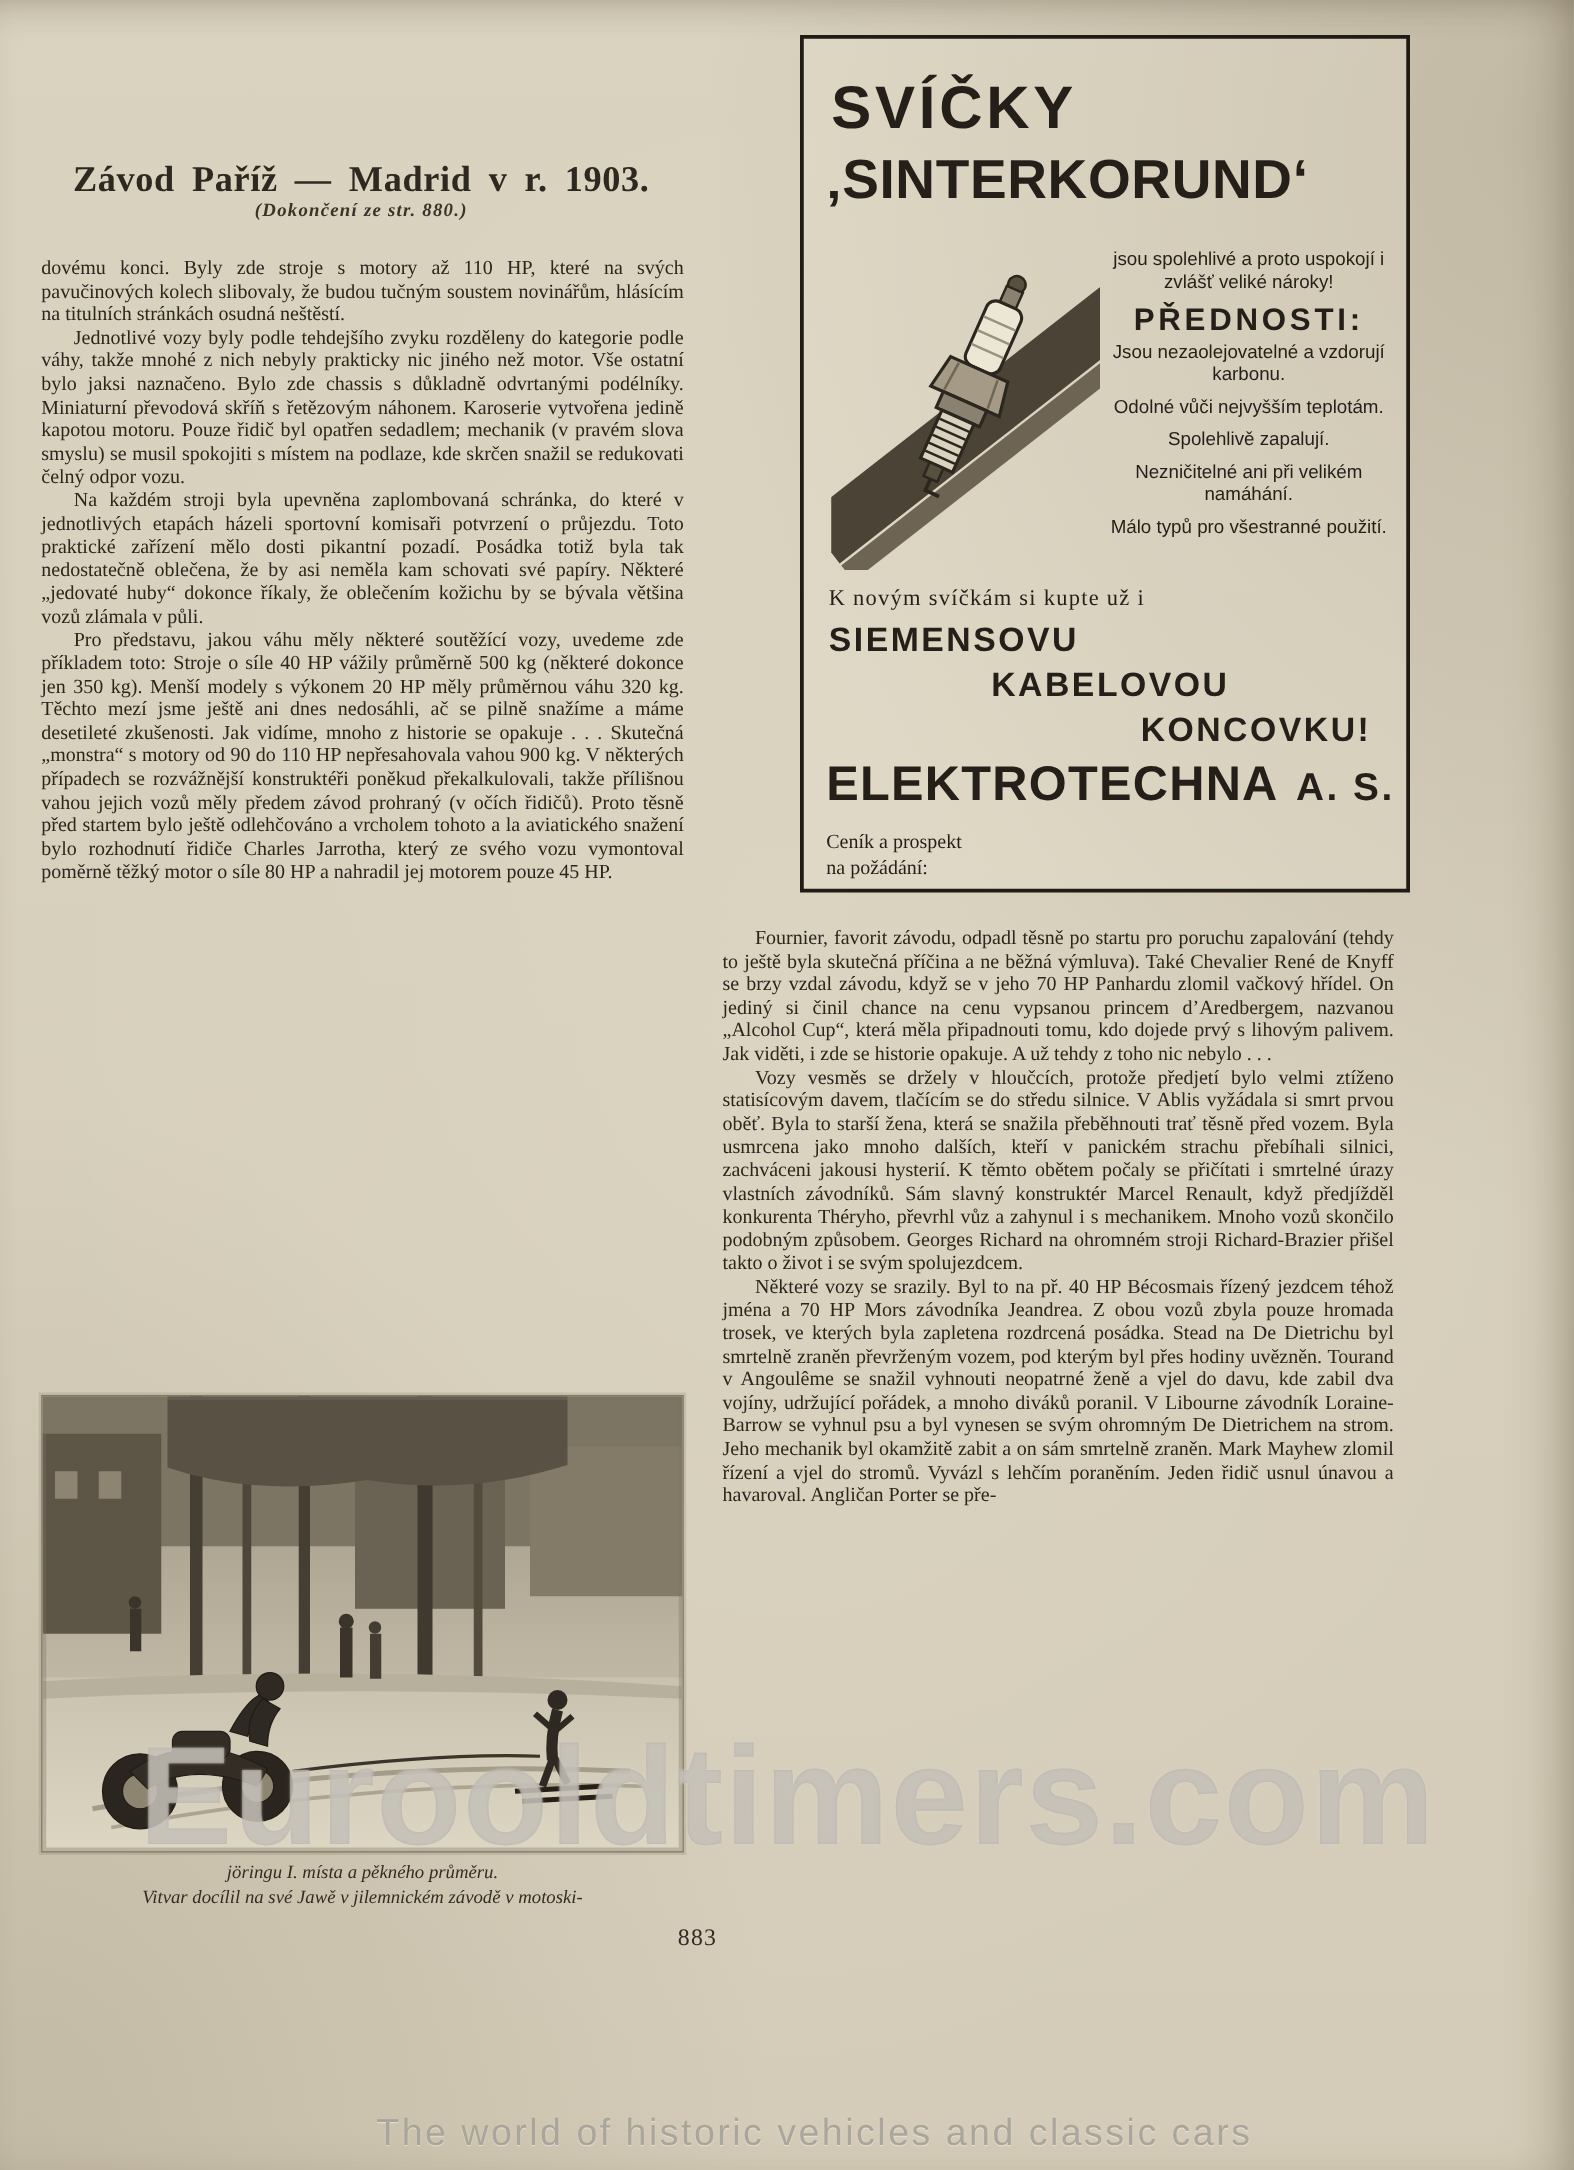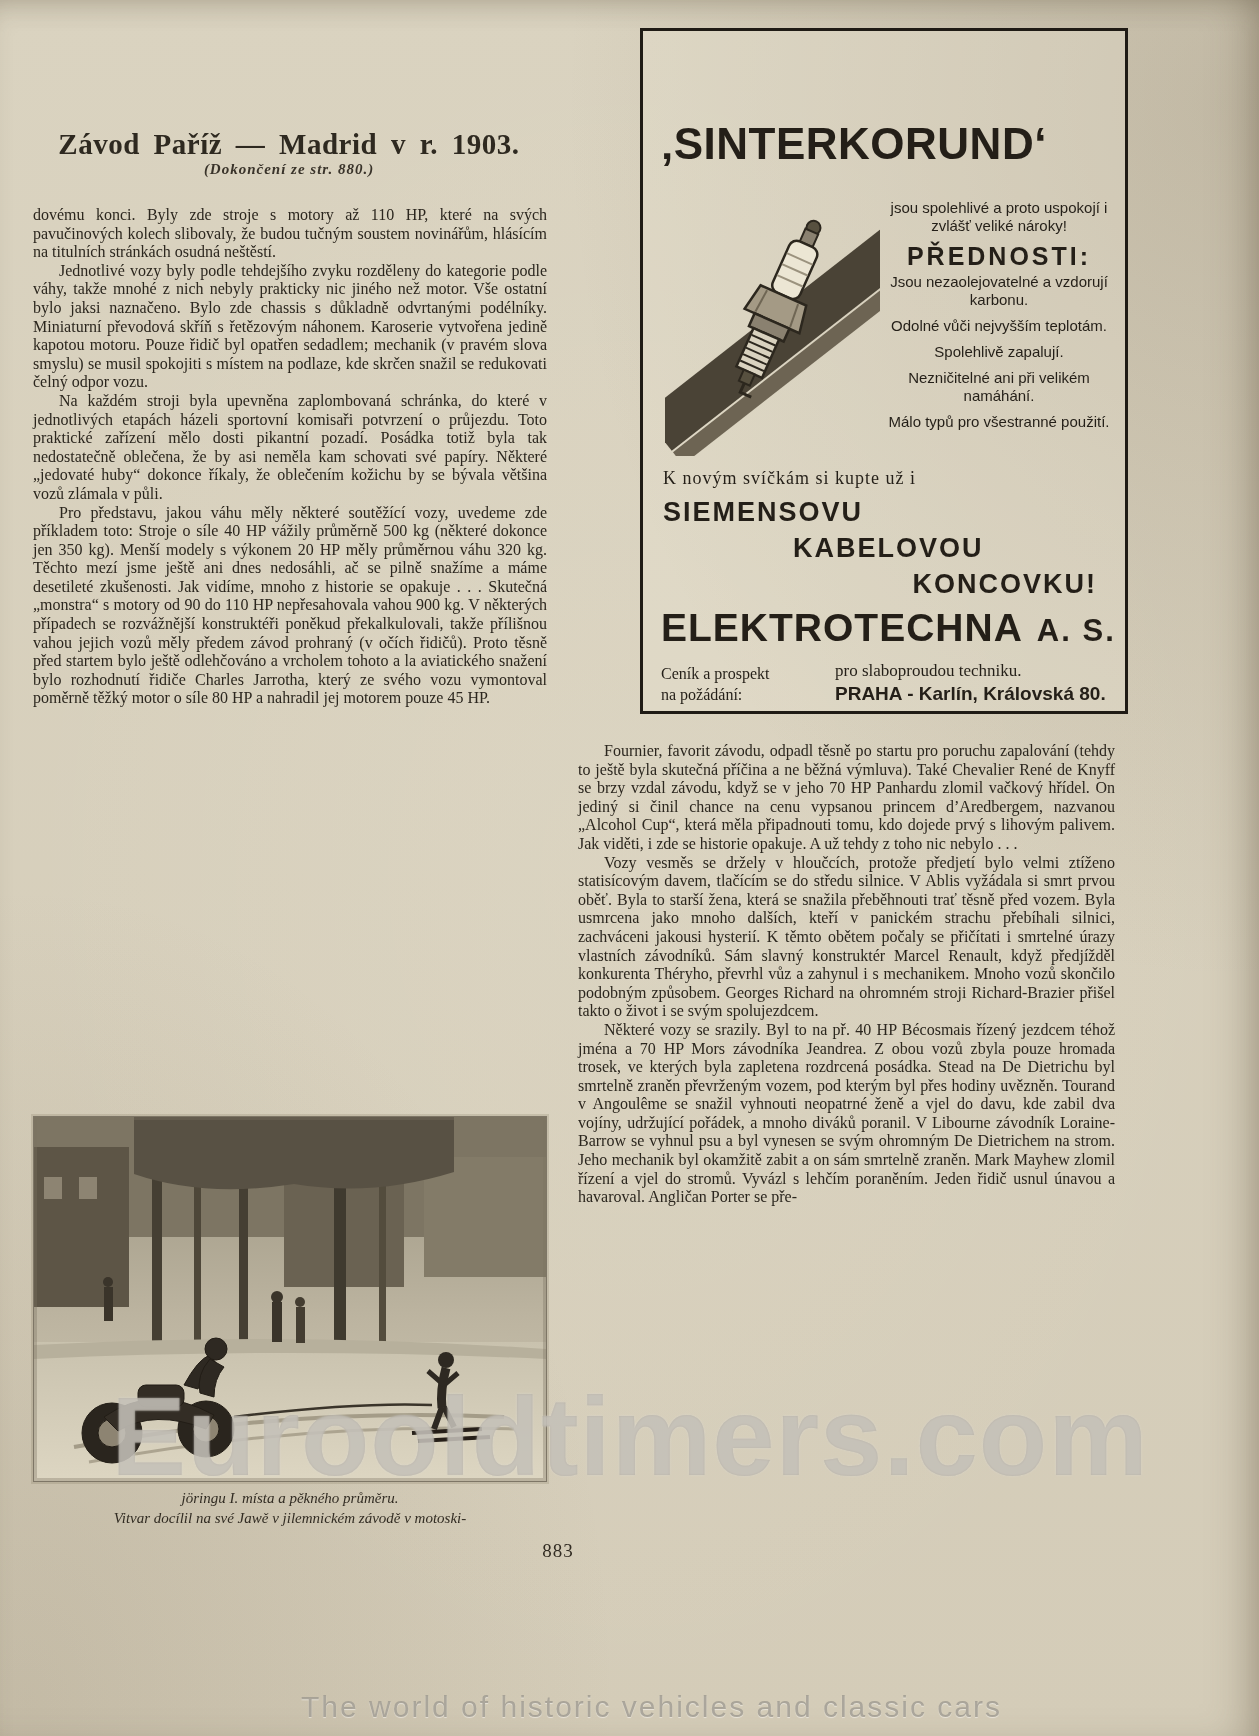--- a/index.html
+++ b/index.html
@@ -89,20 +89,21 @@
     <p class="para indent">Pro představu, jakou váhu měly některé soutěžící vozy, uvedeme zde příkladem toto: Stroje o síle 40 HP vážily průměrně 500 kg (některé dokonce jen 350 kg). Menší modely s výkonem 20 HP měly průměrnou váhu 320 kg. Těchto mezí jsme ještě ani dnes nedosáhli, ač se pilně snažíme a máme desetileté zkušenosti. Jak vidíme, mnoho z historie se opakuje . . . Skutečná „monstra“ s motory od 90 do 110 HP nepřesahovala vahou 900 kg. V některých případech se rozvážnější konstruktéři poněkud překalkulovali, takže přílišnou vahou jejich vozů měly předem závod prohraný (v očích řidičů). Proto těsně před startem bylo ještě odlehčováno a vrcholem tohoto a la aviatického snažení bylo rozhodnutí řidiče Charles Jarrotha, který ze svého vozu vymontoval poměrně těžký motor o síle 80 HP a nahradil jej motorem pouze 45 HP.</p>
   </div>
 
   <div class="col col-right">
     <p class="para indent">Fournier, favorit závodu, odpadl těsně po startu pro poruchu zapalování (tehdy to ještě byla skutečná příčina a ne běžná výmluva). Také Chevalier René de Knyff se brzy vzdal závodu, když se v jeho 70 HP Panhardu zlomil vačkový hřídel. On jediný si činil chance na cenu vypsanou princem d’Aredbergem, nazvanou „Alcohol Cup“, která měla připadnouti tomu, kdo dojede prvý s lihovým palivem. Jak viděti, i zde se historie opakuje. A už tehdy z toho nic nebylo . . .</p>
     <p class="para indent">Vozy vesměs se držely v hloučcích, protože předjetí bylo velmi ztíženo statisícovým davem, tlačícím se do středu silnice. V Ablis vyžádala si smrt prvou oběť. Byla to starší žena, která se snažila přeběhnouti trať těsně před vozem. Byla usmrcena jako mnoho dalších, kteří v panickém strachu přebíhali silnici, zachváceni jakousi hysterií. K těmto obětem počaly se přičítati i smrtelné úrazy vlastních závodníků. Sám slavný konstruktér Marcel Renault, když předjížděl konkurenta Théryho, převrhl vůz a zahynul i s mechanikem. Mnoho vozů skončilo podobným způsobem. Georges Richard na ohromném stroji Richard-Brazier přišel takto o život i se svým spolujezdcem.</p>
     <p class="para indent">Některé vozy se srazily. Byl to na př. 40 HP Bécosmais řízený jezdcem téhož jména a 70 HP Mors závodníka Jeandrea. Z obou vozů zbyla pouze hromada trosek, ve kterých byla zapletena rozdrcená posádka. Stead na De Dietrichu byl smrtelně zraněn převrženým vozem, pod kterým byl přes hodiny uvězněn. Tourand v Angoulême se snažil vyhnouti neopatrné ženě a vjel do davu, kde zabil dva vojíny, udržující pořádek, a mnoho diváků poranil. V Libourne závodník Loraine-Barrow se vyhnul psu a byl vynesen se svým ohromným De Dietrichem na strom. Jeho mechanik byl okamžitě zabit a on sám smrtelně zraněn. Mark Mayhew zlomil řízení a vjel do stromů. Vyvázl s lehčím poraněním. Jeden řidič usnul únavou a havaroval. Angličan Porter se pře-</p>
   </div>
 
   <div class="ad">
+    <div class="ad-headline1">SVÍČKY</div>
     <div class="ad-headline2">‚SINTERKORUND‘</div>
 
     <div class="plug-wrap">
       <svg width="215" height="255" viewBox="0 0 215 255">
 
         <g>
           <rect x="-40" y="120" width="300" height="46" fill="#4a4336" transform="rotate(-38 105 140)"></rect>
           <rect x="-40" y="168" width="300" height="16" fill="#6d6453" transform="rotate(-38 105 140)"></rect>
         </g>
 
@@ -147,24 +148,20 @@
 
     <div class="ad-company-row">
       <span class="ad-company">ELEKTROTECHNA</span>
       <span class="ad-company-suffix">A. S.</span>
     </div>
 
     <div class="ad-note-left">
       <div>Ceník a prospekt</div>
       <div>na požádání:</div>
     </div>
-    <div class="ad-note-right">
-      <div>pro slaboproudou techniku.</div>
-      <div class="addr">PRAHA - Karlín, Královská 80.</div>
-    </div>
   </div>
 
   <div class="photo">
     <svg width="512" height="364" viewBox="0 0 512 364">
       <defs>
         <linearGradient id="sky" x1="0" y1="0" x2="0" y2="1">
           <stop offset="0" stop-color="#9a937f"></stop>
           <stop offset="0.55" stop-color="#bcb4a0"></stop>
           <stop offset="1" stop-color="#cfc8b4"></stop>
         </linearGradient>

